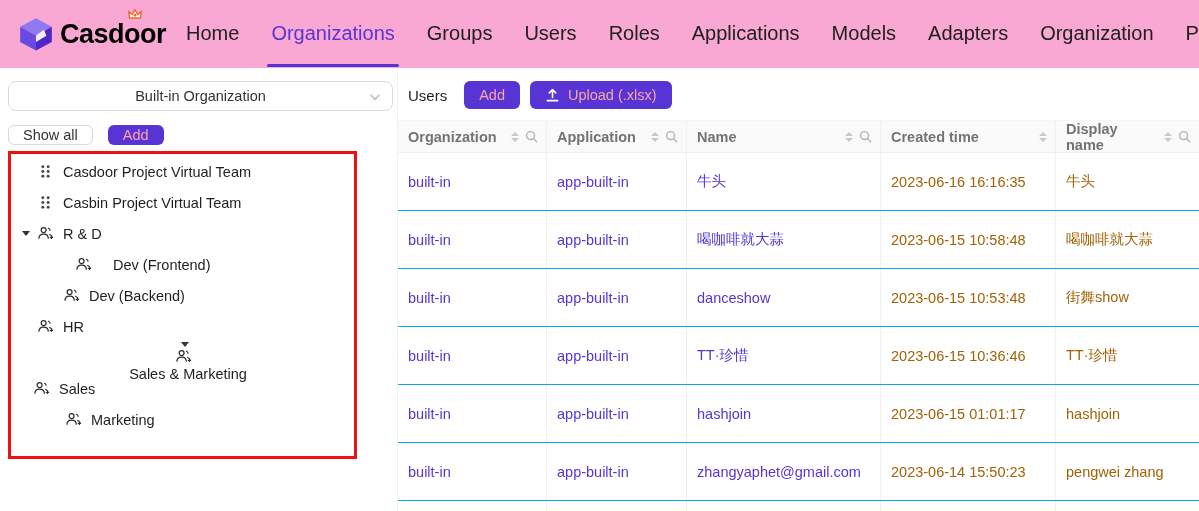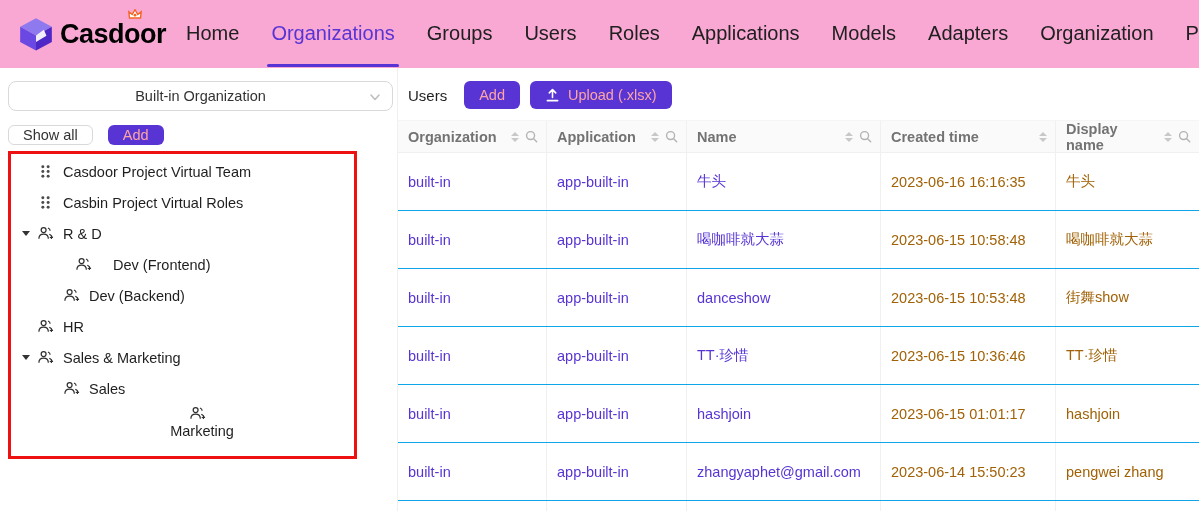--- a/index.html
+++ b/index.html
@@ -131,21 +131,21 @@
                 <g fill="#4a4a4a">
                   <circle cx="5.5" cy="3.5" r="1.4"></circle>
                   <circle cx="10.5" cy="3.5" r="1.4"></circle>
                   <circle cx="5.5" cy="8" r="1.4"></circle>
                   <circle cx="10.5" cy="8" r="1.4"></circle>
                   <circle cx="5.5" cy="12.5" r="1.4"></circle>
                   <circle cx="10.5" cy="12.5" r="1.4"></circle>
                 </g>
               </svg>
             </span>
-            <span class="tree-label">Casbin Project Virtual Roles</span>
+            <span class="tree-label">Casbin Project Virtual Team</span>
           </div>
           <div class="tree-row" style="padding-left: 4px;">
             <span class="caret-slot">
               <i class="caret-down"></i>
             </span>
             <span class="tree-ico">
               <svg viewBox="0 0 18 18" fill="none" stroke="#2f2f2f" stroke-width="1.3">
                 <circle cx="7" cy="5.4" r="2.6"></circle>
                 <path d="M2 14.5 C2 11.4 4.2 9.6 7 9.6 C9.8 9.6 12 11.4 12 14.5"></path>
                 <path d="M11.6 3.2 C13 3.6 13.9 4.7 13.9 6"></path>
@@ -187,49 +187,49 @@
               <svg viewBox="0 0 18 18" fill="none" stroke="#2f2f2f" stroke-width="1.3">
                 <circle cx="7" cy="5.4" r="2.6"></circle>
                 <path d="M2 14.5 C2 11.4 4.2 9.6 7 9.6 C9.8 9.6 12 11.4 12 14.5"></path>
                 <path d="M11.6 3.2 C13 3.6 13.9 4.7 13.9 6"></path>
                 <path d="M13 9.8 C14.8 10.4 16 12 16 13.8"></path>
                 <path d="M13.5 13.2 L17 13.2 M15.25 11.45 L15.25 14.95" stroke-width="1.2"></path>
               </svg>
             </span>
             <span class="tree-label">HR</span>
           </div>
-          <div class="tree-row" style="padding-left: 4px;">
+          <div class="tree-row" style="padding-left: 4px; flex-direction: column;">
             <span class="caret-slot">
               <i class="caret-down"></i>
             </span>
             <span class="tree-ico">
               <svg viewBox="0 0 18 18" fill="none" stroke="#2f2f2f" stroke-width="1.3">
                 <circle cx="7" cy="5.4" r="2.6"></circle>
                 <path d="M2 14.5 C2 11.4 4.2 9.6 7 9.6 C9.8 9.6 12 11.4 12 14.5"></path>
                 <path d="M11.6 3.2 C13 3.6 13.9 4.7 13.9 6"></path>
                 <path d="M13 9.8 C14.8 10.4 16 12 16 13.8"></path>
                 <path d="M13.5 13.2 L17 13.2 M15.25 11.45 L15.25 14.95" stroke-width="1.2"></path>
               </svg>
             </span>
             <span class="tree-label">Sales &amp; Marketing</span>
           </div>
-          <div class="tree-row" style="padding-left: 30px;">
+          <div class="tree-row" style="">
             <span class="caret-slot"></span>
             <span class="tree-ico">
               <svg viewBox="0 0 18 18" fill="none" stroke="#2f2f2f" stroke-width="1.3">
                 <circle cx="7" cy="5.4" r="2.6"></circle>
                 <path d="M2 14.5 C2 11.4 4.2 9.6 7 9.6 C9.8 9.6 12 11.4 12 14.5"></path>
                 <path d="M11.6 3.2 C13 3.6 13.9 4.7 13.9 6"></path>
                 <path d="M13 9.8 C14.8 10.4 16 12 16 13.8"></path>
                 <path d="M13.5 13.2 L17 13.2 M15.25 11.45 L15.25 14.95" stroke-width="1.2"></path>
               </svg>
             </span>
             <span class="tree-label">Sales</span>
           </div>
-          <div class="tree-row" style="padding-left: 32px; flex-direction: column;">
+          <div class="tree-row" style="padding-left: 32px;">
             <span class="caret-slot"></span>
             <span class="tree-ico">
               <svg viewBox="0 0 18 18" fill="none" stroke="#2f2f2f" stroke-width="1.3">
                 <circle cx="7" cy="5.4" r="2.6"></circle>
                 <path d="M2 14.5 C2 11.4 4.2 9.6 7 9.6 C9.8 9.6 12 11.4 12 14.5"></path>
                 <path d="M11.6 3.2 C13 3.6 13.9 4.7 13.9 6"></path>
                 <path d="M13 9.8 C14.8 10.4 16 12 16 13.8"></path>
                 <path d="M13.5 13.2 L17 13.2 M15.25 11.45 L15.25 14.95" stroke-width="1.2"></path>
               </svg>
             </span>

